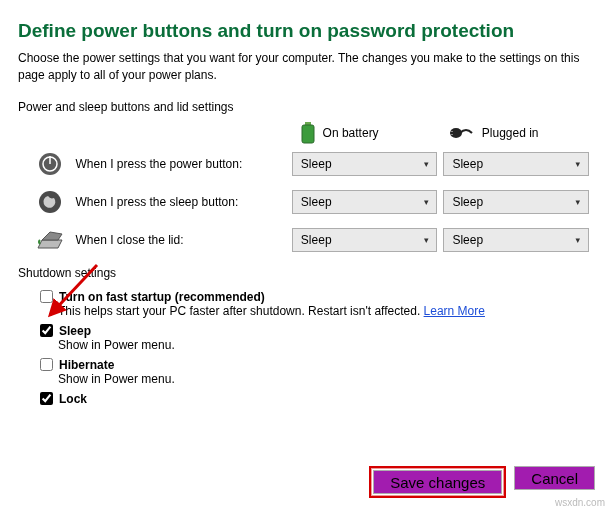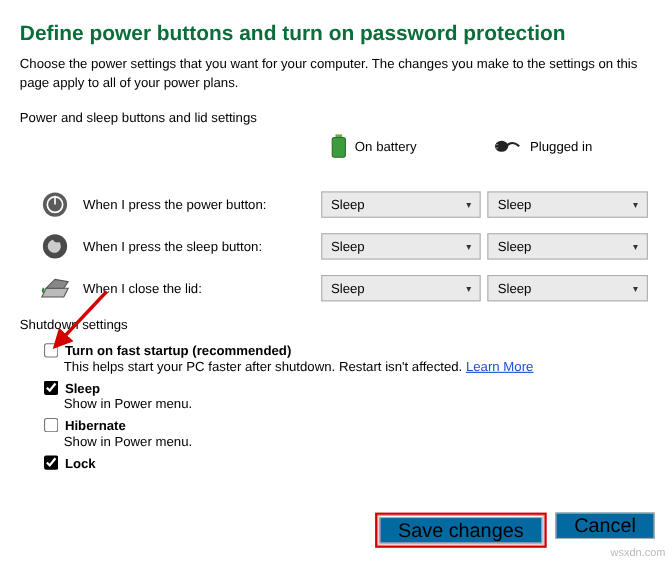--- a/index.html
+++ b/index.html
@@ -21,21 +21,21 @@
   }
   .page-desc {
     margin: 0 0 16px 2px;
     line-height: 1.4;
   }
   .section-head {
     margin: 0 0 8px 2px;
   }
   .columns-header {
     display: flex;
-    margin-bottom: 30px;
+    margin-bottom: 8px;
   }
   .columns-header .spacer { width: 290px; }
   .col-label {
     width: 150px;
     display: flex;
     align-items: center;
     gap: 8px;
   }
   .setting-row {
     display: flex;
@@ -101,22 +101,22 @@
     position: absolute;
     bottom: 12px;
     right: 16px;
     display: flex;
     gap: 8px;
   }
   .btn {
     height: 24px;
     padding: 0 16px;
     border: 1px solid #adadad;
-    background: #0369a1;
-    font-size: 18px;
+    background: #a21caf;
+    font-size: 15px;
     display: flex;
     align-items: center;
     justify-content: center;
   }
   .btn-primary-wrap {
     border: 2px solid #d40000;
     padding: 2px;
     box-shadow: inset 0 0 0 1px rgba(212,0,0,0.4);
   }
   .watermark {

